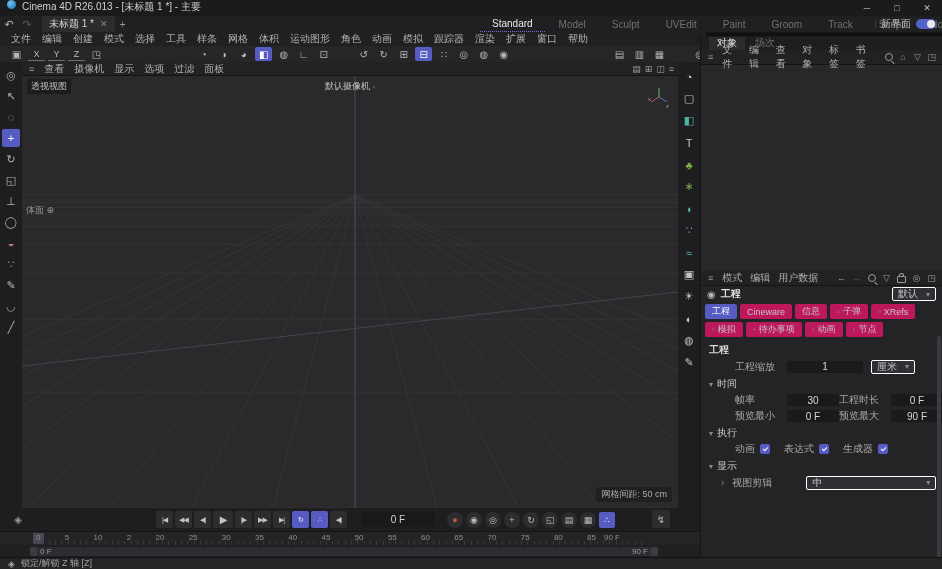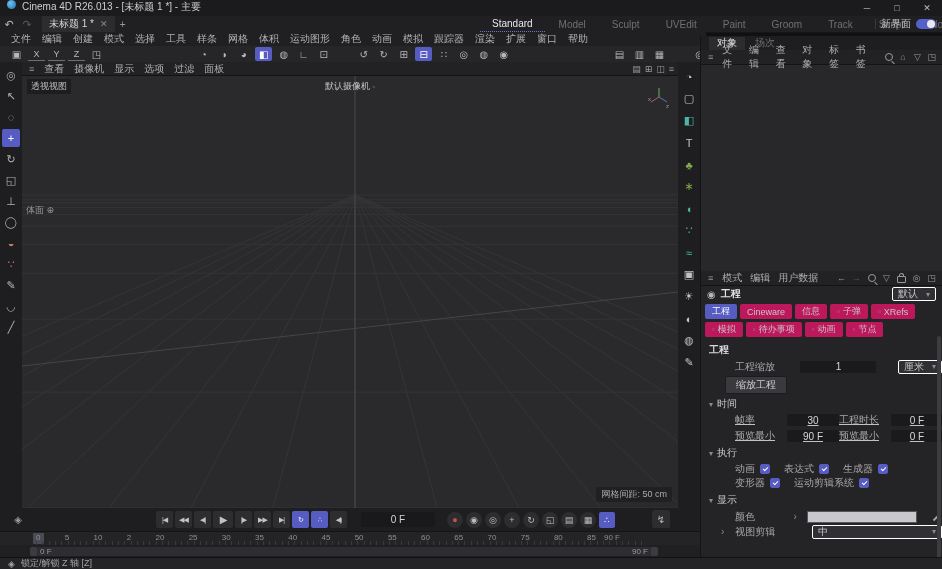--- a/index.html
+++ b/index.html
@@ -94,24 +94,24 @@
   .ddchip{margin-left:auto;background:#303034;border:1px solid #ffffff;border-radius:2px;height:12px;display:flex;align-items:center;gap:8px;padding:0 5px;color:#c6c6c8;}
   .ddchip .car{color:#8a8a8c;font-size:8px;}
   #attr-chips{padding:2px 4px 1px 4px;display:flex;flex-wrap:wrap;gap:3px;background:#242427;}
   .chip{background:#be185d;border-radius:2px;padding:1px 7px;color:#c4c4c6;font-size:9px;display:flex;align-items:center;}
   .chip.active{background:#565cc2;color:#fff;}
   .chip.pre::before{content:"▫";margin-right:3px;color:#8d8d8f;font-size:8px;}
   #attr-body{padding-top:2px;}
   .sec-title{padding:3px 0 2px 8px;color:#d8d8da;font-weight:bold;font-size:10px;}
   .sec-head{padding:3px 0 2px 8px;color:#c8c8ca;font-size:10px;display:flex;gap:4px;align-items:center;}
   .sec-head .car{color:#8a8a8c;font-size:8px;}
-  .arow{display:flex;align-items:center;min-height:15px;padding-left:34px;color:#a8a8aa;justify-content:space-between;}
+  .arow{display:flex;align-items:center;min-height:15px;padding-left:34px;color:#a8a8aa;}
   .alabel{width:52px;}
   .afield{background:#1a1a1c;border-radius:2px;height:12px;min-width:52px;display:flex;align-items:center;justify-content:center;color:#d8d8da;padding:0 4px;}
-  .fgrid{display:grid;grid-template-columns:1fr 1fr 1fr;row-gap:2px;padding-left:34px;text-decoration:underline;}
+  .fgrid{display:grid;grid-template-columns:1fr 1fr 1fr 1fr;row-gap:2px;padding-left:34px;}
   .frow{display:flex;align-items:center;gap:6px;color:#a8a8aa;height:14px;}
   .frow .flabel{width:46px;}
   .frow .ffield{background:#1a1a1c;border-radius:2px;height:12px;width:52px;display:flex;align-items:center;justify-content:center;color:#d8d8da;}
   .btn{background:#3a3a3e;border:1px solid #1c1c1e;border-radius:2px;color:#cecdd0;padding:1px 10px;display:inline-flex;align-items:center;}
   .checkrow{display:flex;align-items:center;gap:14px;padding-left:34px;height:14px;}
   .check{display:flex;align-items:center;gap:5px;color:#a8a8aa;}
   .cb{width:10px;height:10px;border-radius:2px;background:#1c1c1e;border:1px solid #46464a;position:relative;box-sizing:border-box;}
   .cb.checked{background:#565cc2;border-color:#565cc2;}
   .cb.checked::after{content:"";position:absolute;left:2px;top:2px;width:4px;height:2px;border-left:1.5px solid #fff;border-bottom:1.5px solid #fff;transform:rotate(-45deg);}
   #color-swatch{width:108px;height:10px;background:#c9c9cd;border:1px solid #56565a;}
@@ -414,23 +414,20 @@
   <div id="attr-body">
     <div class="sec-title">工程</div>
     <div class="arow">
       <span class="alabel">工程缩放</span>
       <span class="afield" style="width:68px">1</span>
       <span class="ddchip" style="margin-left:8px">
         <span>厘米</span>
           <span class="car">▾</span>
       </span>
     </div>
-    <div class="arow" style="padding-left:24px;margin-top:2px;">
-      <span class="btn">缩放工程</span>
-    </div>
 
     <div class="sec-head">
       <span class="car">▾</span>
       <span>时间</span>
     </div>
     <div class="fgrid">
 
     <span class="frow">
         <span class="flabel">帧率</span>
         <span class="ffield">30</span>
@@ -469,41 +466,24 @@
       </span>
         <span class="check">
         <span class="clabel">表达式</span>
         <span class="cb checked"></span>
       </span>
         <span class="check">
         <span class="clabel">生成器</span>
         <span class="cb checked"></span>
       </span>
       </div>
-    <div class="checkrow">
-
-    <span class="check">
-        <span class="clabel">变形器</span>
-        <span class="cb checked"></span>
-      </span>
-        <span class="check">
-        <span class="clabel">运动剪辑系统</span>
-        <span class="cb checked"></span>
-      </span>
-      </div>
 
     <div class="sec-head">
       <span class="car">▾</span>
       <span>显示</span>
-    </div>
-    <div class="arow">
-      <span class="alabel">颜色</span>
-      <span style="color:#8a8a8c;margin-right:4px">›</span>
-      <span id="color-swatch"></span>
-      <span class="dropper" style="margin-left:8px"></span>
     </div>
     <div class="arow">
       <span style="color:#8a8a8c;margin-left:-14px;margin-right:8px">›</span>
       <span class="alabel">视图剪辑</span>
       <span class="ddchip" style="margin-left:22px;width:118px;justify-content:space-between">
         <span>中</span>
           <span class="car">▾</span>
       </span>
     </div>
 

